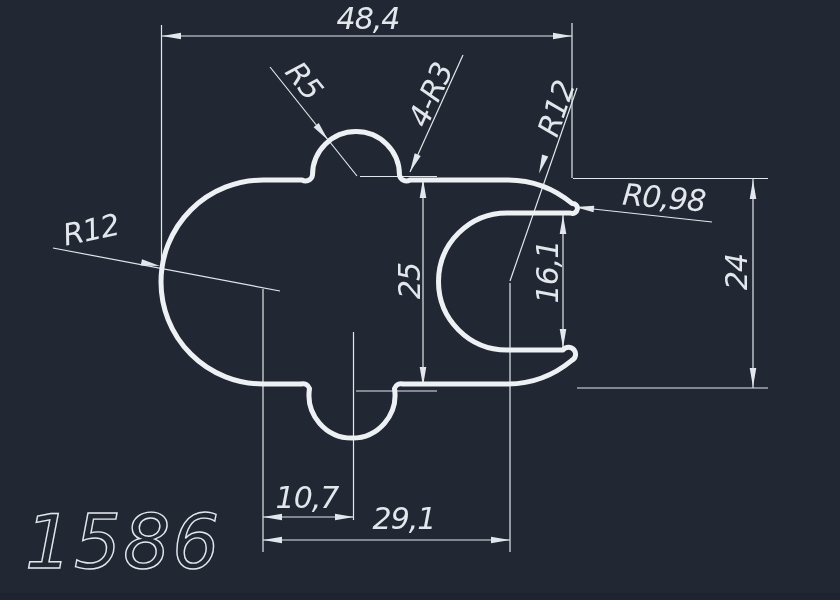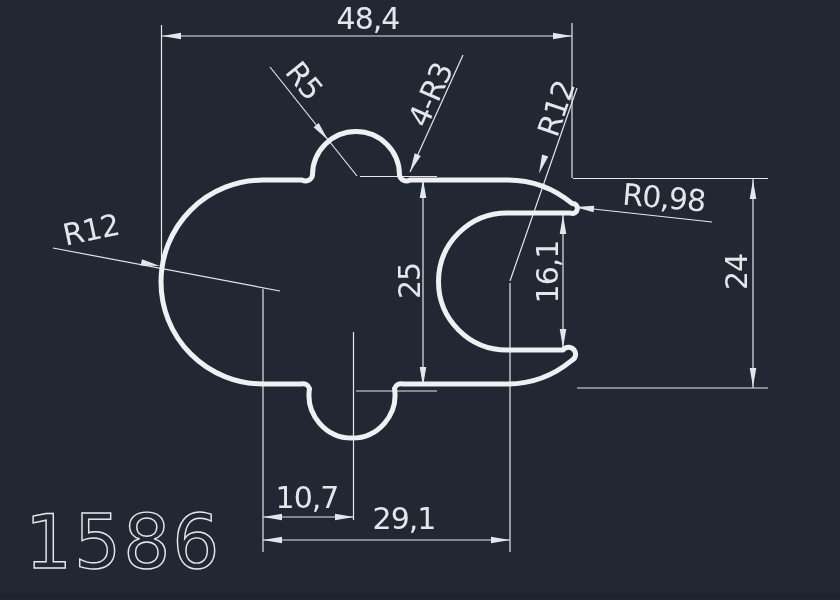--- a/index.html
+++ b/index.html
@@ -5,20 +5,21 @@
   :root{
     --bg:#212833;
     --line:#e3e7ec;
     --profile:#eef1f4;
   }
   html,body{margin:0;padding:0;background:#10151c;}
   #stage{
     width:840px;height:600px;position:relative;overflow:hidden;
     background:var(--bg);
     font-family:"DejaVu Sans", sans-serif;
+    font-style:italic;
   }
   svg{display:block}
   .thin{stroke:var(--line);stroke-width:1.2;fill:none;}
   .profile{stroke:var(--profile);stroke-width:5;fill:none;stroke-linejoin:round;stroke-linecap:round;}
   .arr{fill:var(--line);stroke:none;}
   text.dim{
     fill:var(--line);stroke:none;
     font-family:"DejaVu Sans", sans-serif;
     font-size:30px;letter-spacing:-1px;
   }

